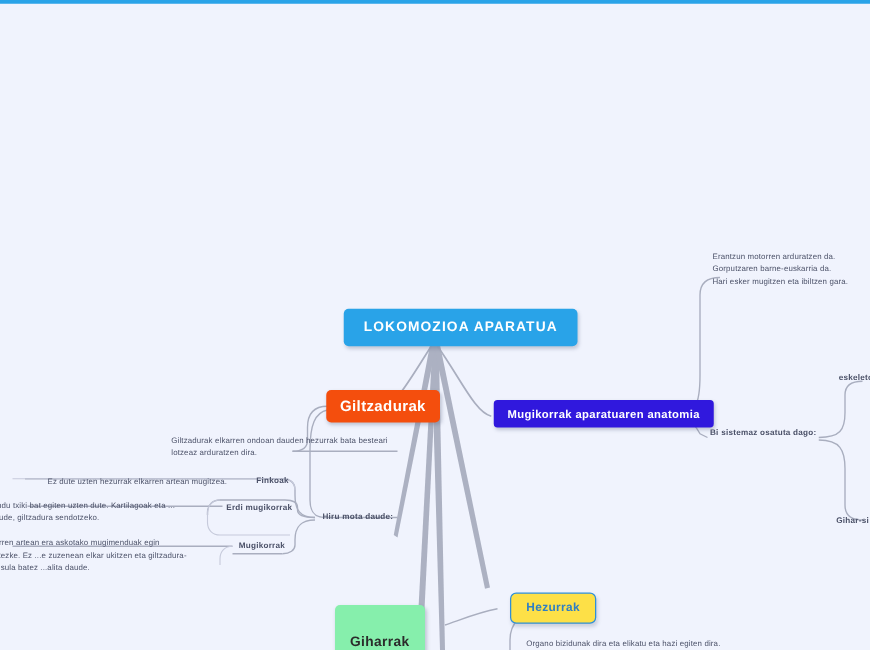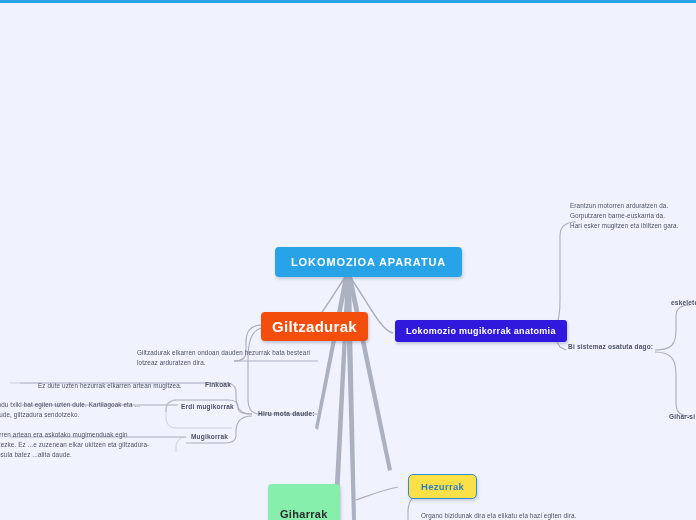--- a/index.html
+++ b/index.html
@@ -55,21 +55,21 @@
     letter-spacing: 0.9px;
     box-shadow: 1px 2px 3px rgba(80,90,120,0.28);
   }
   .node-giltzadurak {
     left: 261px;
     top: 312px;
     padding: 6px 11px;
     background: #f44e0d;
     color: #ffffff;
     border-radius: 4px;
-    font-size: 15px;
+    font-size: 12px;
     box-shadow: 1px 2px 3px rgba(80,90,120,0.3);
   }
   .node-anatomia {
     left: 395px;
     top: 320px;
     padding: 6px 11px;
     background: #3018dd;
     color: #ffffff;
     border-radius: 3px;
     font-size: 9px;
@@ -183,21 +183,21 @@
     <g fill="none" stroke="#c6cadb" stroke-width="0.9">
       <path d="M236,392 C236,386 232,383 225,383 L10,383"></path>
       <path d="M176,400 C170,400 166,404 166,411 L166,418 C166,424 170,428 176,428 L232,428"></path>
       <path d="M186,437 C180,437 176,441 176,447 L176,452"></path>
     </g>
   </svg>
 
   <div class="node node-root">LOKOMOZIOA APARATUA</div>
 
   <div class="node node-giltzadurak">Giltzadurak</div>
-  <div class="node node-anatomia">Lokomozio mugikorrak anatomia</div>
+  <div class="node node-anatomia">Mugikorrak aparatuaren anatomia</div>
   <div class="node node-giharrak">Giharrak</div>
   <div class="node node-hezurrak">Hezurrak</div>
 
   <div class="leaf lt-1">
     <div>Erantzun motorren arduratzen da.</div>
     <div>Gorputzaren barne-euskarria da.</div>
     <div>Hari esker mugitzen eta ibiltzen gara.</div>
   </div>
 
   <div class="leaf-label lt-2">Bi sistemaz osatuta dago:</div>

